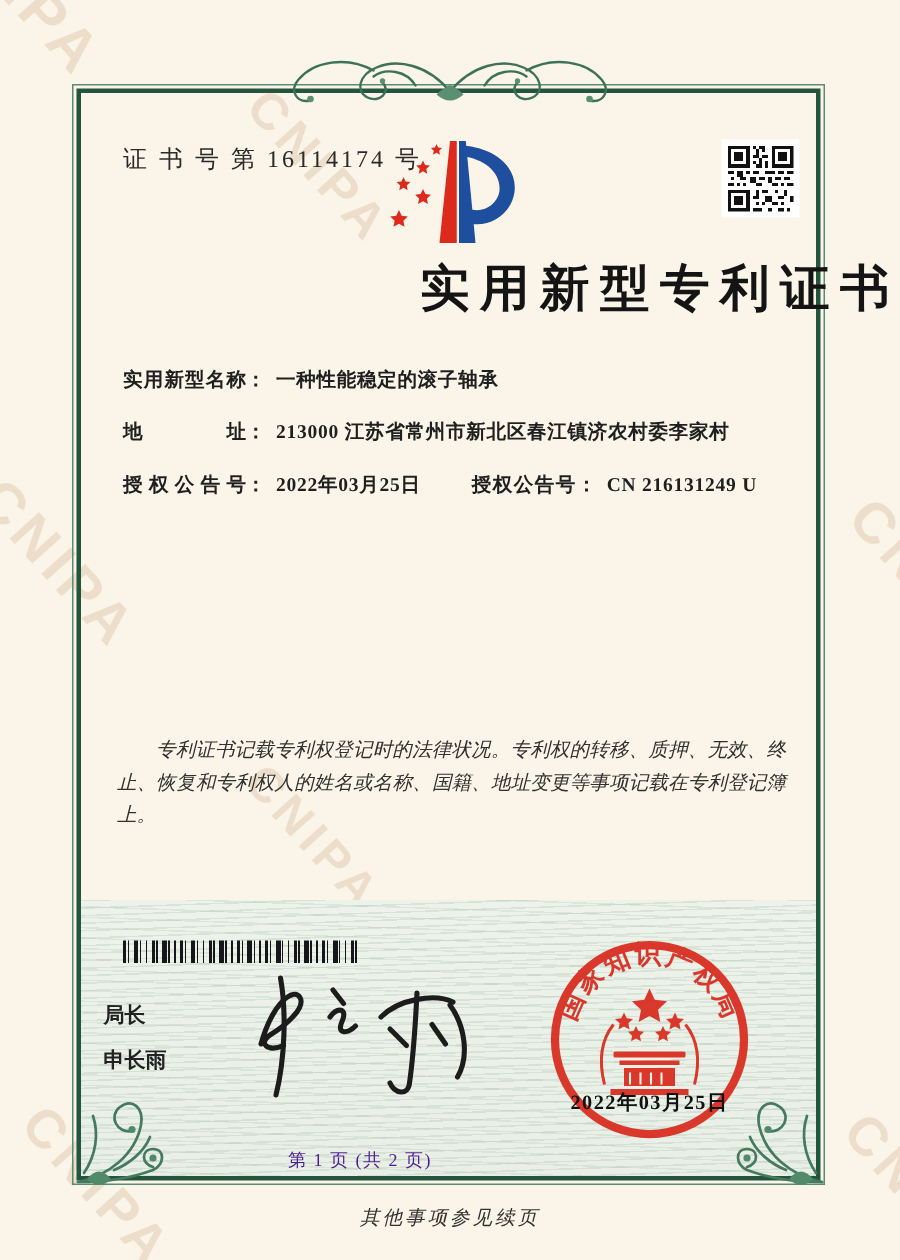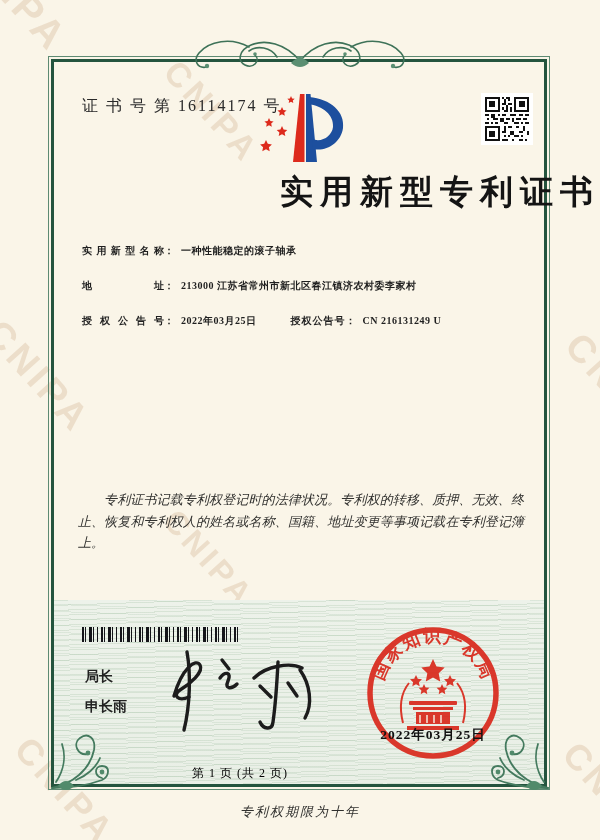--- a/index.html
+++ b/index.html
@@ -38,21 +38,21 @@
   }
   .logo{position:absolute;left:252px;top:88px;}
   .qr{position:absolute;left:481px;top:93px;width:52px;height:52px;background:#fff;
       display:flex;align-items:center;justify-content:center;}
   .title{
     position:absolute;left:0;top:170px;width:600px;text-align:right;
     font-size:33px;font-weight:bold;letter-spacing:7px;color:#141414;
   }
   
   .fields{position:absolute;left:82px;top:244px;width:450px;}
-  .frow{height:35.2px;font-size:10px;white-space:nowrap;color:#1f1f1f;}
+  .frow{height:35.2px;font-size:13px;white-space:nowrap;color:#1f1f1f;}
   .flabel{
     display:inline-block;width:82px;text-align:justify;text-align-last:justify;
     font-weight:600;vertical-align:bottom;
   }
   .fcolon{font-weight:600;margin-right:7px;}
   .fvalue{font-weight:600;letter-spacing:0.5px;}
   .flabel2{font-weight:600;margin-left:34px;letter-spacing:1px;text-align:center;}
   
   .body-text{
     position:absolute;left:78px;top:489px;width:446px;
@@ -60,33 +60,33 @@
     font-style:italic;text-align:justify;
   }
   .body-text p{margin:0;text-indent:2em;}
   
   .barcode{
     position:absolute;left:82px;top:627px;width:158px;height:15px;
     background:
       repeating-linear-gradient(90deg,#15151a 0 2px,transparent 2px 3px,#15151a 3px 4px,transparent 4px 7px,#15151a 7px 10px,transparent 10px 11px,#15151a 11px 12px,transparent 12px 15px,#15151a 15px 16px,transparent 16px 19px);
   }
   .director{
-    position:absolute;left:85px;top:661px;
+    position:absolute;left:69px;top:661px;
     font-family:"Liberation Sans","DejaVu Sans",sans-serif;
     font-size:14px;font-weight:bold;color:#222;line-height:30px;
   }
   .signature{position:absolute;left:162px;top:638px;}
   .seal{position:absolute;left:364px;top:624px;}
   .seal-date{
     position:absolute;left:364px;top:726px;width:138px;text-align:center;
     font-size:13.5px;font-weight:600;color:#111;letter-spacing:1px;
   }
   .page-no{
     position:absolute;left:0;top:765px;width:480px;text-align:center;
-    font-size:12px;color:#000000;letter-spacing:1px;
+    font-size:12px;color:#4c1d95;letter-spacing:1px;
   }
   .cont-note{
     position:absolute;left:0;top:803px;width:600px;text-align:center;
     font-size:13px;font-style:italic;color:#30302e;letter-spacing:2px;
   }
 </style>
 </head>
 <body>
 
 <span class="wm" style="left:-58px;top:-30px;font-size:40px;">CNIPA</span>
@@ -290,13 +290,13 @@
     <g fill="none" stroke="#d9291c" stroke-width="2">
       <path d="M-30,30 C-34,14 -32,0 -24,-10"></path>
       <path d="M30,30 C34,14 32,0 24,-10"></path>
       <path d="M-13,22 v8 M-6,22 v8 M1,22 v8 M8,22 v8" stroke="#faf5e8" stroke-width="1.4"></path>
     </g>
   </g>
 </svg>
 <div class="seal-date">2022年03月25日</div>
 
 <div class="page-no">第 1 页 (共 2 页)</div>
-<div class="cont-note">专利权期限为十年</div>
+<div class="cont-note">其他事项参见续页</div>
 
 </body></html>

